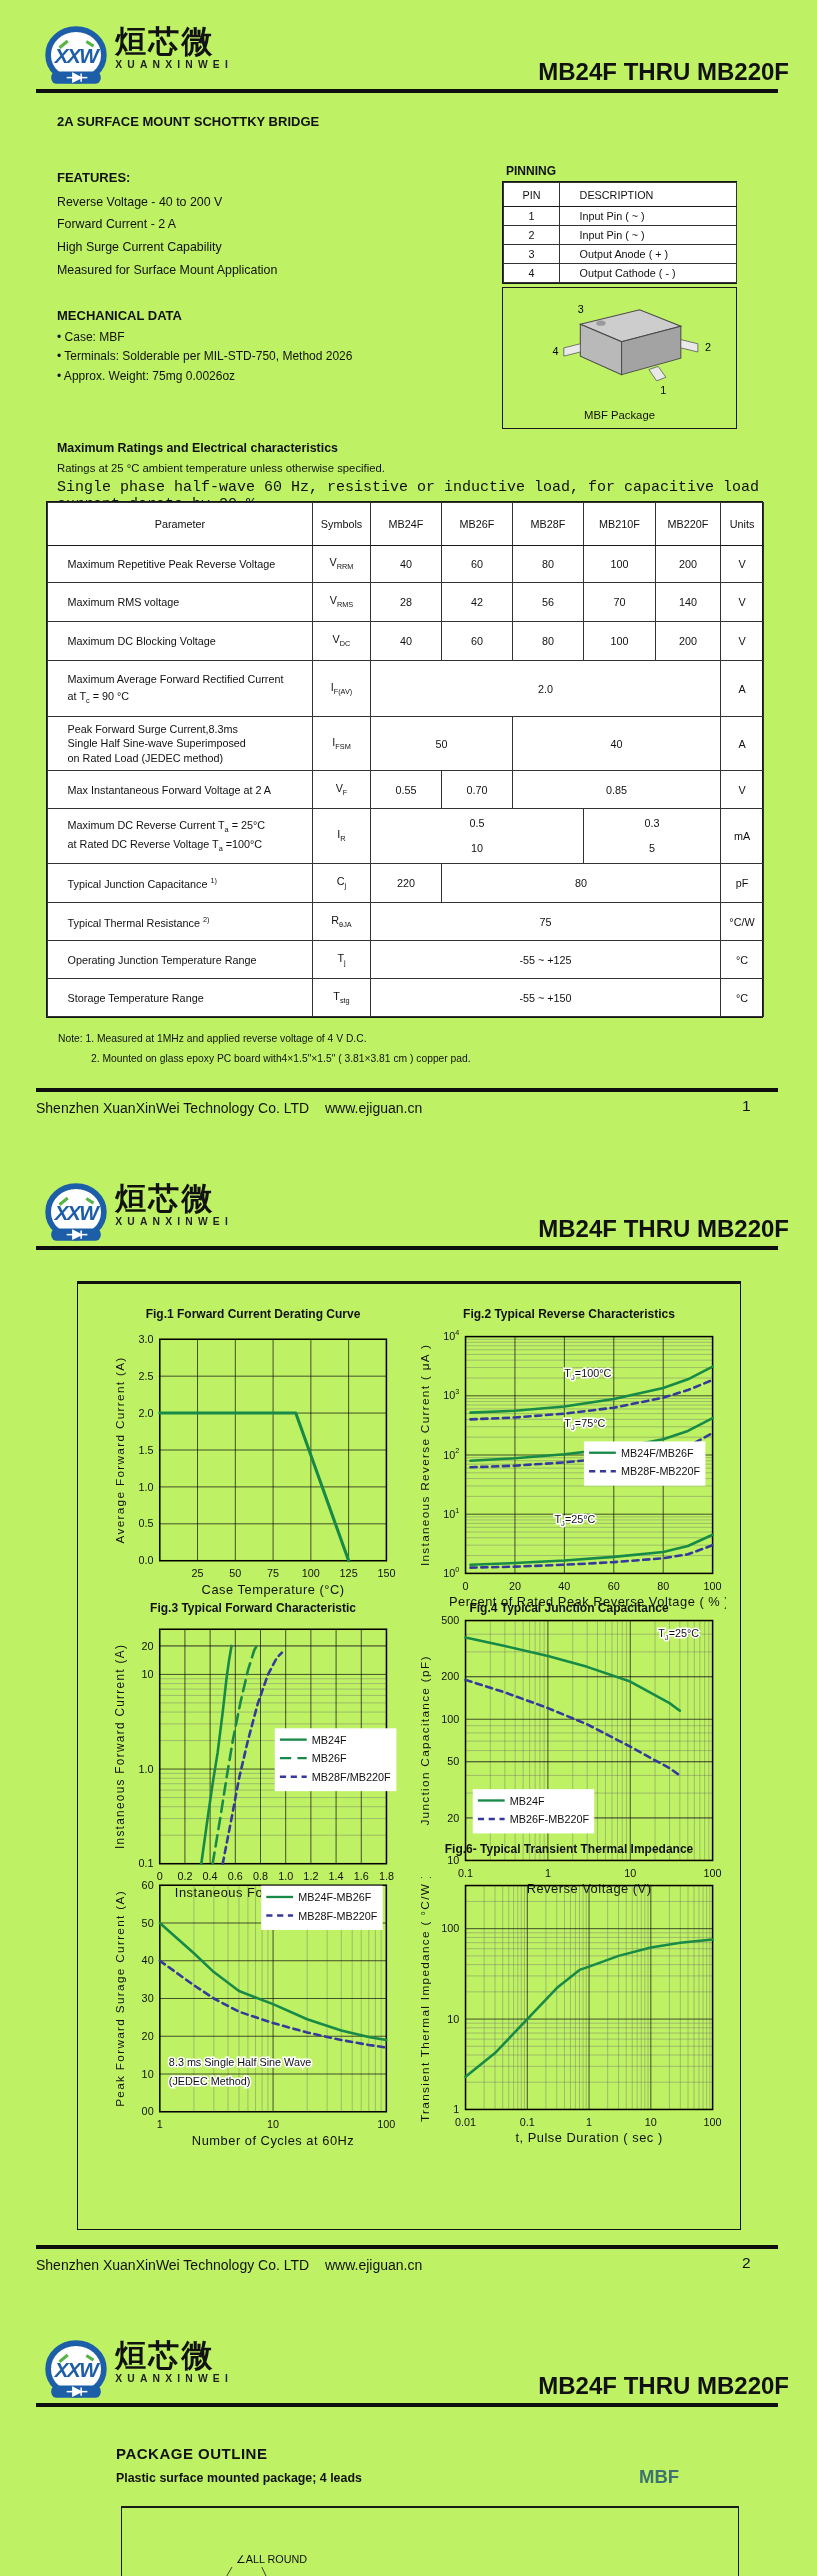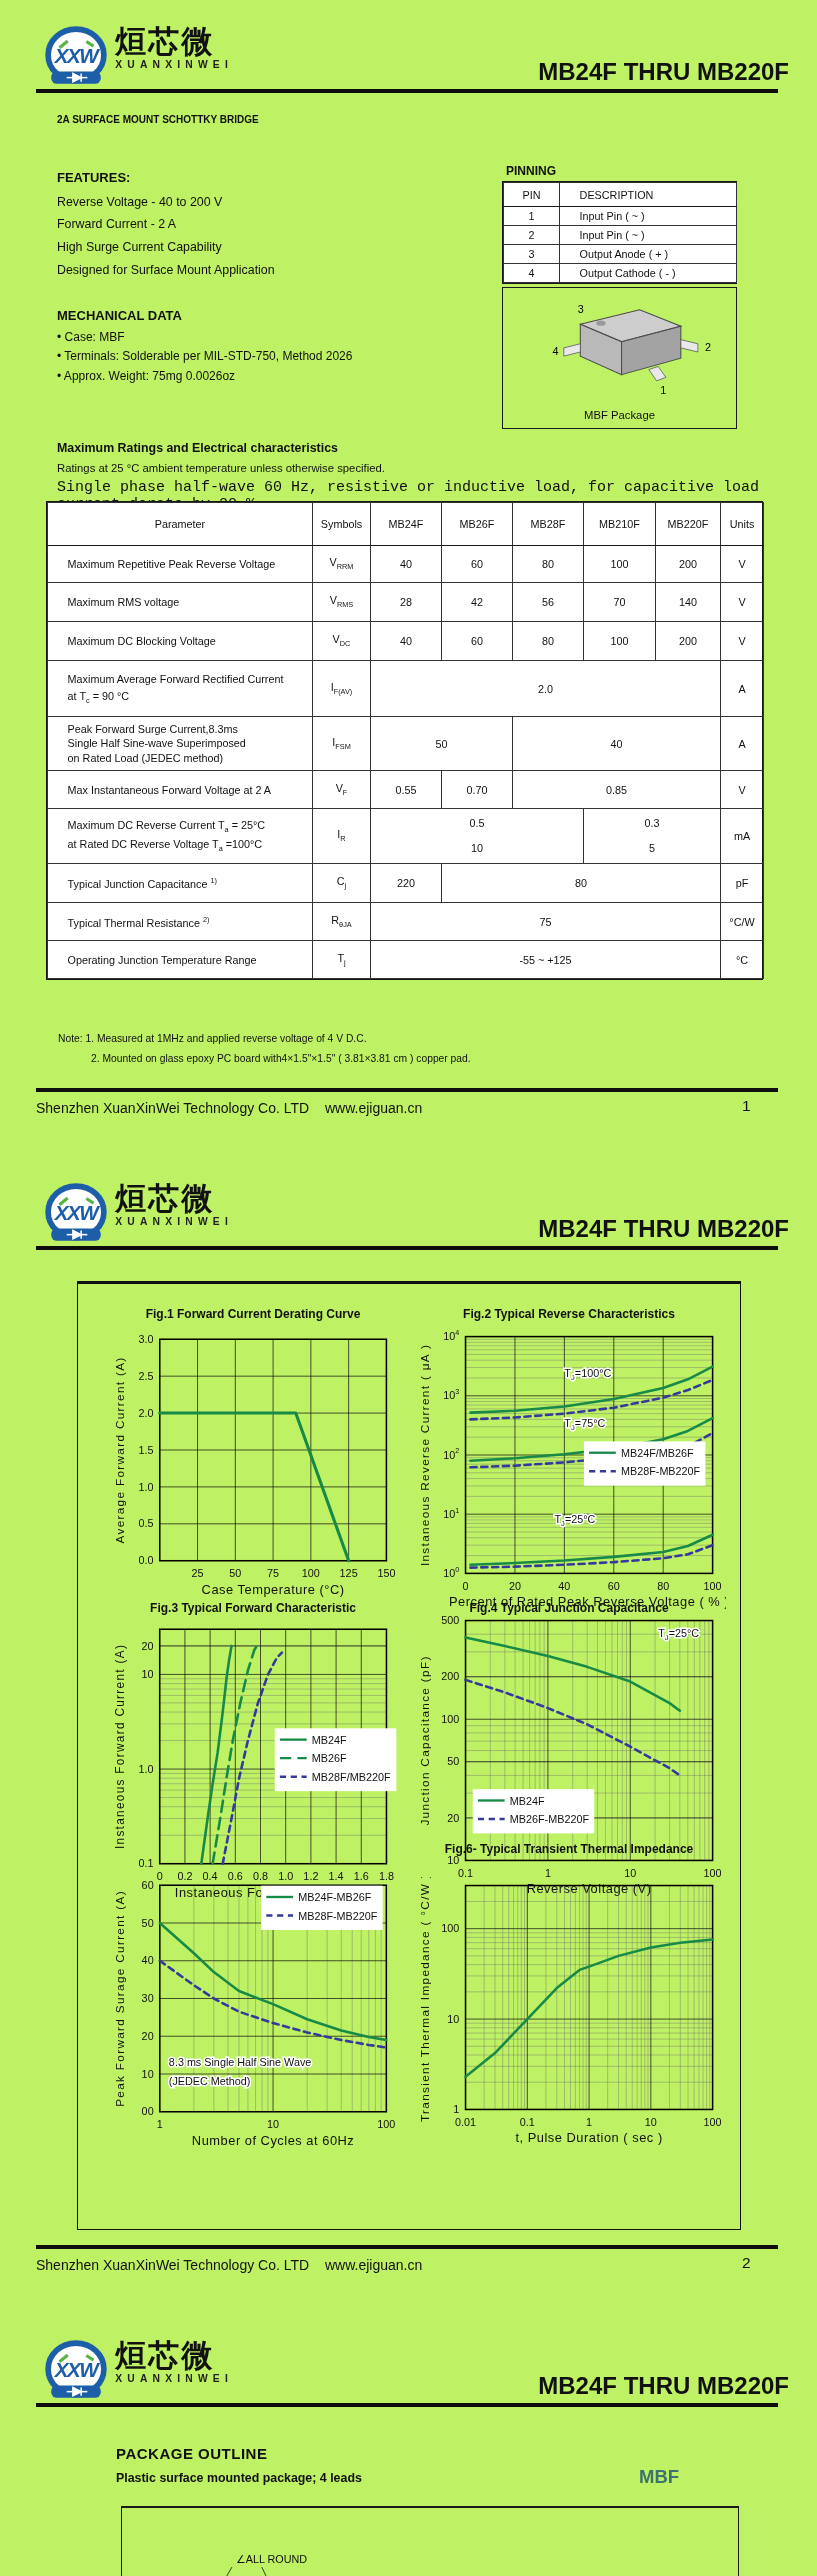--- a/index.html
+++ b/index.html
@@ -5,21 +5,21 @@
   html,body{margin:0;padding:0;background:#fff;}
   body{width:818px;font-family:"Liberation Sans",sans-serif;color:#111;}
   .page{position:relative;width:818px;height:1157px;background:#bef264;overflow:hidden;padding-left:12px;}
   .abs{position:absolute;}
   
   .hdr-rule{position:absolute;left:36px;width:742px;height:3.6px;background:#0e0e0e;}
   .logo-cn{font-size:31px;font-weight:700;letter-spacing:2.1px;line-height:1;}
   .logo-en{font-size:10.3px;font-weight:600;letter-spacing:5.2px;color:#222;margin-top:2.1px;}
   .doc-title{font-size:24px;font-weight:700;letter-spacing:0px;white-space:nowrap;}
   
-  .h1{font-weight:700;font-size:10px;}
+  .h1{font-weight:700;font-size:13px;}
   .h2{font-weight:700;font-size:13px;}
   .txt{font-size:12.4px;}
   .small{font-size:10.3px;}
   .figcap{font-weight:700;font-size:12px;text-align:center;line-height:1.3;}
   
   .figbox{border:1.5px solid #111;border-top:3.6px solid #111;}
   .outbox{border:1.3px solid #1a1a1a;border-top:2.6px solid #1a1a1a;}
   .pkgbox{border:1.3px solid #1a1a1a;}
   
   .twrap{position:absolute;border:1.5px solid #161616;background:#fff;}
@@ -71,21 +71,21 @@
   </div>
   <div class="abs doc-title" style="right:41px;top:58px;">MB24F  THRU  MB220F</div>
   <div class="hdr-rule" style="top:89px;"></div>
 
   <div class="abs h1" style="left:57px;top:114px;">2A SURFACE MOUNT SCHOTTKY BRIDGE</div>
 
   <div class="abs h2" style="left:57px;top:170px;">FEATURES:</div>
   <div class="abs txt" style="left:57px;top:195px;">Reverse Voltage - 40 to 200 V</div>
   <div class="abs txt" style="left:57px;top:217px;">Forward Current - 2 A</div>
   <div class="abs txt" style="left:57px;top:240px;">High Surge Current Capability</div>
-  <div class="abs txt" style="left:57px;top:263px;">Designed for Surface Mount Application</div>
+  <div class="abs txt" style="left:57px;top:263px;">Measured for Surface Mount Application</div>
 
   <div class="abs h2" style="left:57px;top:308px;">MECHANICAL DATA</div>
   <div class="abs" style="left:57px;top:330px;font-size:12px;">• Case: MBF</div>
   <div class="abs" style="left:57px;top:349px;font-size:12px;">• Terminals: Solderable per MIL-STD-750, Method 2026</div>
   <div class="abs" style="left:57px;top:369px;font-size:12px;">• Approx. Weight: 75mg   0.0026oz</div>
 
   <div class="abs" style="left:506px;top:164px;font-size:12px;font-weight:700;">PINNING</div>
   <div class="twrap" style="left:502px;top:181px;width:233px;">
       <table class="dt">
         <colgroup>
@@ -248,20 +248,26 @@
           <tr style="height: 38px;">
             <td class="cl">Typical Thermal Resistance <sup>2)</sup></td>
             <td>R<sub>θJA</sub></td>
             <td colspan="5">75</td>
             <td>°C/W</td>
           </tr>
           <tr style="height: 38px; margin-left: 40px;">
             <td class="cl">Operating Junction Temperature Range</td>
             <td>T<sub>j</sub></td>
             <td colspan="5">-55 ~ +125</td>
+            <td>°C</td>
+          </tr>
+          <tr style="height: 38px;">
+            <td class="cl">Storage Temperature Range</td>
+            <td>T<sub>stg</sub></td>
+            <td colspan="5">-55 ~ +150</td>
             <td>°C</td>
           </tr>
         </tbody>
       </table>
     </div>
 
   <div class="abs small" style="left:58px;top:1033px;">Note:  1. Measured at 1MHz and applied reverse voltage of 4 V D.C.</div>
   <div class="abs small" style="left:91px;top:1053px;">2. Mounted on glass epoxy PC board with4×1.5"×1.5" ( 3.81×3.81 cm ) copper pad.</div>
 
   <div class="hdr-rule" style="top:1088px;"></div>

